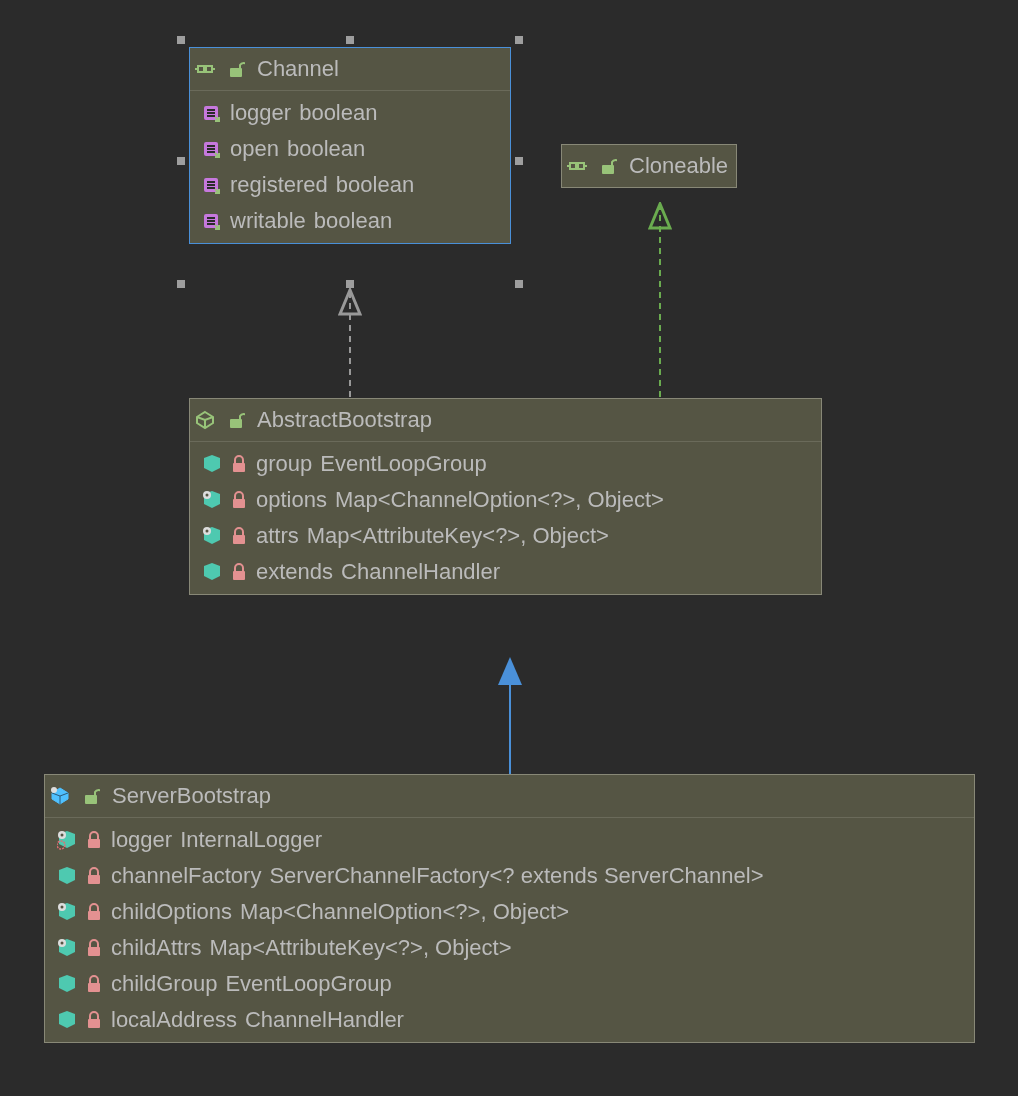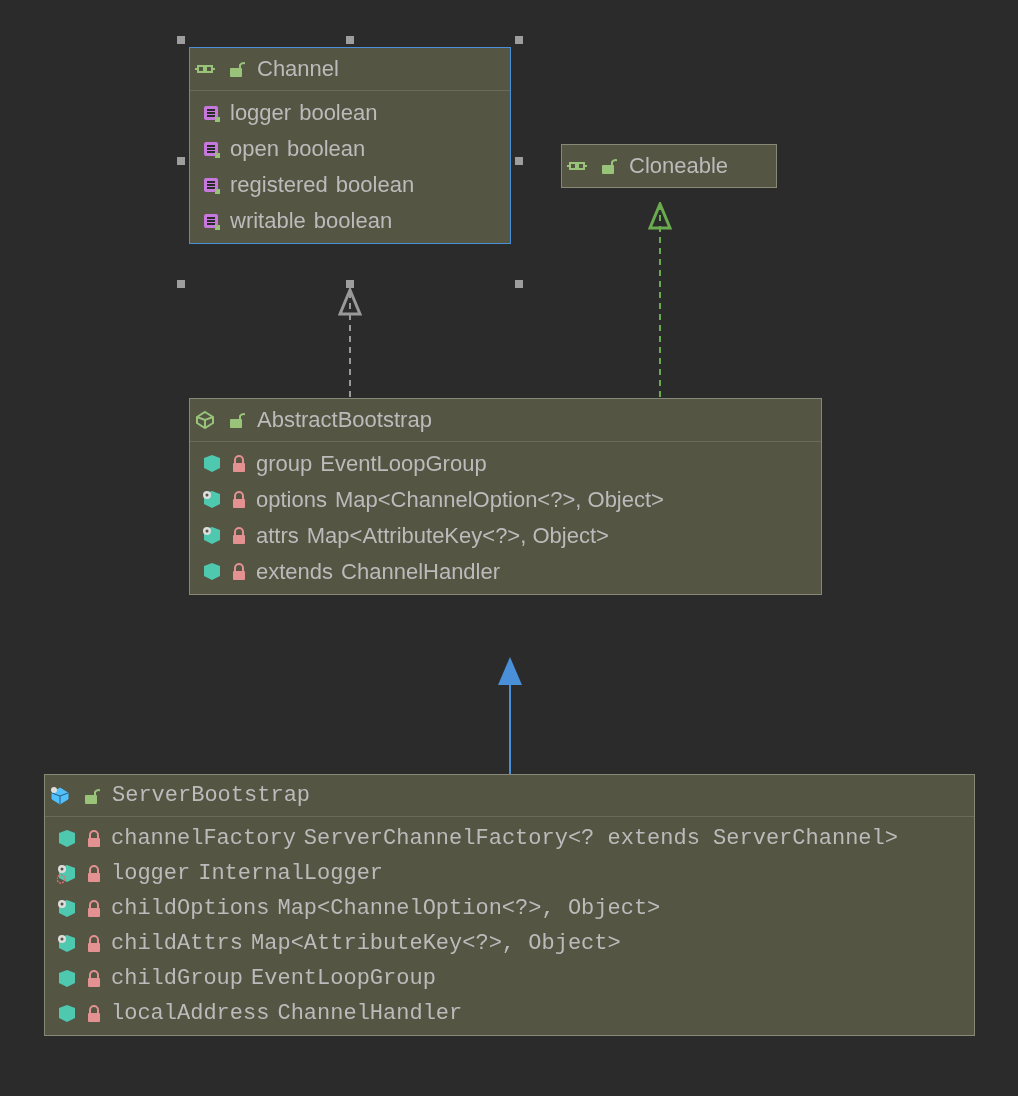--- a/index.html
+++ b/index.html
@@ -186,21 +186,21 @@
 
 <div class="handle" style="left:177px; top:36px;"></div>
 <div class="handle" style="left:346px; top:36px;"></div>
 <div class="handle" style="left:515px; top:36px;"></div>
 <div class="handle" style="left:177px; top:157px;"></div>
 <div class="handle" style="left:515px; top:157px;"></div>
 <div class="handle" style="left:177px; top:280px;"></div>
 <div class="handle" style="left:346px; top:280px;"></div>
 <div class="handle" style="left:515px; top:280px;"></div>
 
-<div class="uml-box" style="left:561px; top:144px; width:216px;">
+<div class="uml-box" style="left:561px; top:144px; width:176px;">
   <div class="box-header" style="border-bottom:none;">
     <span class="icon">
         <svg width="20" height="18">
           <use href="#interface-icon"></use>
         </svg>
       </span>
     <span class="icon">
         <svg width="18" height="18">
           <use href="#lock-open-icon"></use>
         </svg>
@@ -276,66 +276,66 @@
           <svg width="18" height="18">
             <use href="#lock-icon"></use>
           </svg>
         </span>
       <span class="member-name">extends</span>
       <span class="member-type">ChannelHandler</span>
     </div>
   </div>
 </div>
 
-<div class="uml-box" style="left:44px; top:774px; width:931px;font-family:Liberation Mono, monospace;">
+<div class="uml-box" style="left:44px; top:774px; width:931px;">
   <div class="box-header">
     <span class="icon">
         <svg width="20" height="20">
           <use href="#class-icon"></use>
         </svg>
       </span>
     <span class="icon">
         <svg width="18" height="18">
           <use href="#lock-open-icon"></use>
         </svg>
       </span>
     <span class="title-text">ServerBootstrap</span>
   </div>
   <div class="box-body">
     <div class="member-row">
       <span class="icon">
           <svg width="20" height="20">
+            <use href="#field-gear-red-icon"></use>
+          </svg>
+        </span>
+      <span class="icon">
+          <svg width="18" height="18">
+            <use href="#lock-icon"></use>
+          </svg>
+        </span>
+      <span class="member-name">logger</span>
+      <span class="member-type">InternalLogger</span>
+    </div>
+    <div class="member-row">
+      <span class="icon">
+          <svg width="20" height="20">
             <use href="#field-icon"></use>
           </svg>
         </span>
       <span class="icon">
           <svg width="18" height="18">
             <use href="#lock-icon"></use>
           </svg>
         </span>
       <span class="member-name">channelFactory</span>
       <span class="member-type">ServerChannelFactory&lt;? extends ServerChannel&gt;</span>
     </div>
     <div class="member-row">
       <span class="icon">
           <svg width="20" height="20">
-            <use href="#field-gear-red-icon"></use>
-          </svg>
-        </span>
-      <span class="icon">
-          <svg width="18" height="18">
-            <use href="#lock-icon"></use>
-          </svg>
-        </span>
-      <span class="member-name">logger</span>
-      <span class="member-type">InternalLogger</span>
-    </div>
-    <div class="member-row">
-      <span class="icon">
-          <svg width="20" height="20">
             <use href="#field-gear-icon"></use>
           </svg>
         </span>
       <span class="icon">
           <svg width="18" height="18">
             <use href="#lock-icon"></use>
           </svg>
         </span>
       <span class="member-name">childOptions</span>
       <span class="member-type">Map&lt;ChannelOption&lt;?&gt;, Object&gt;</span>

